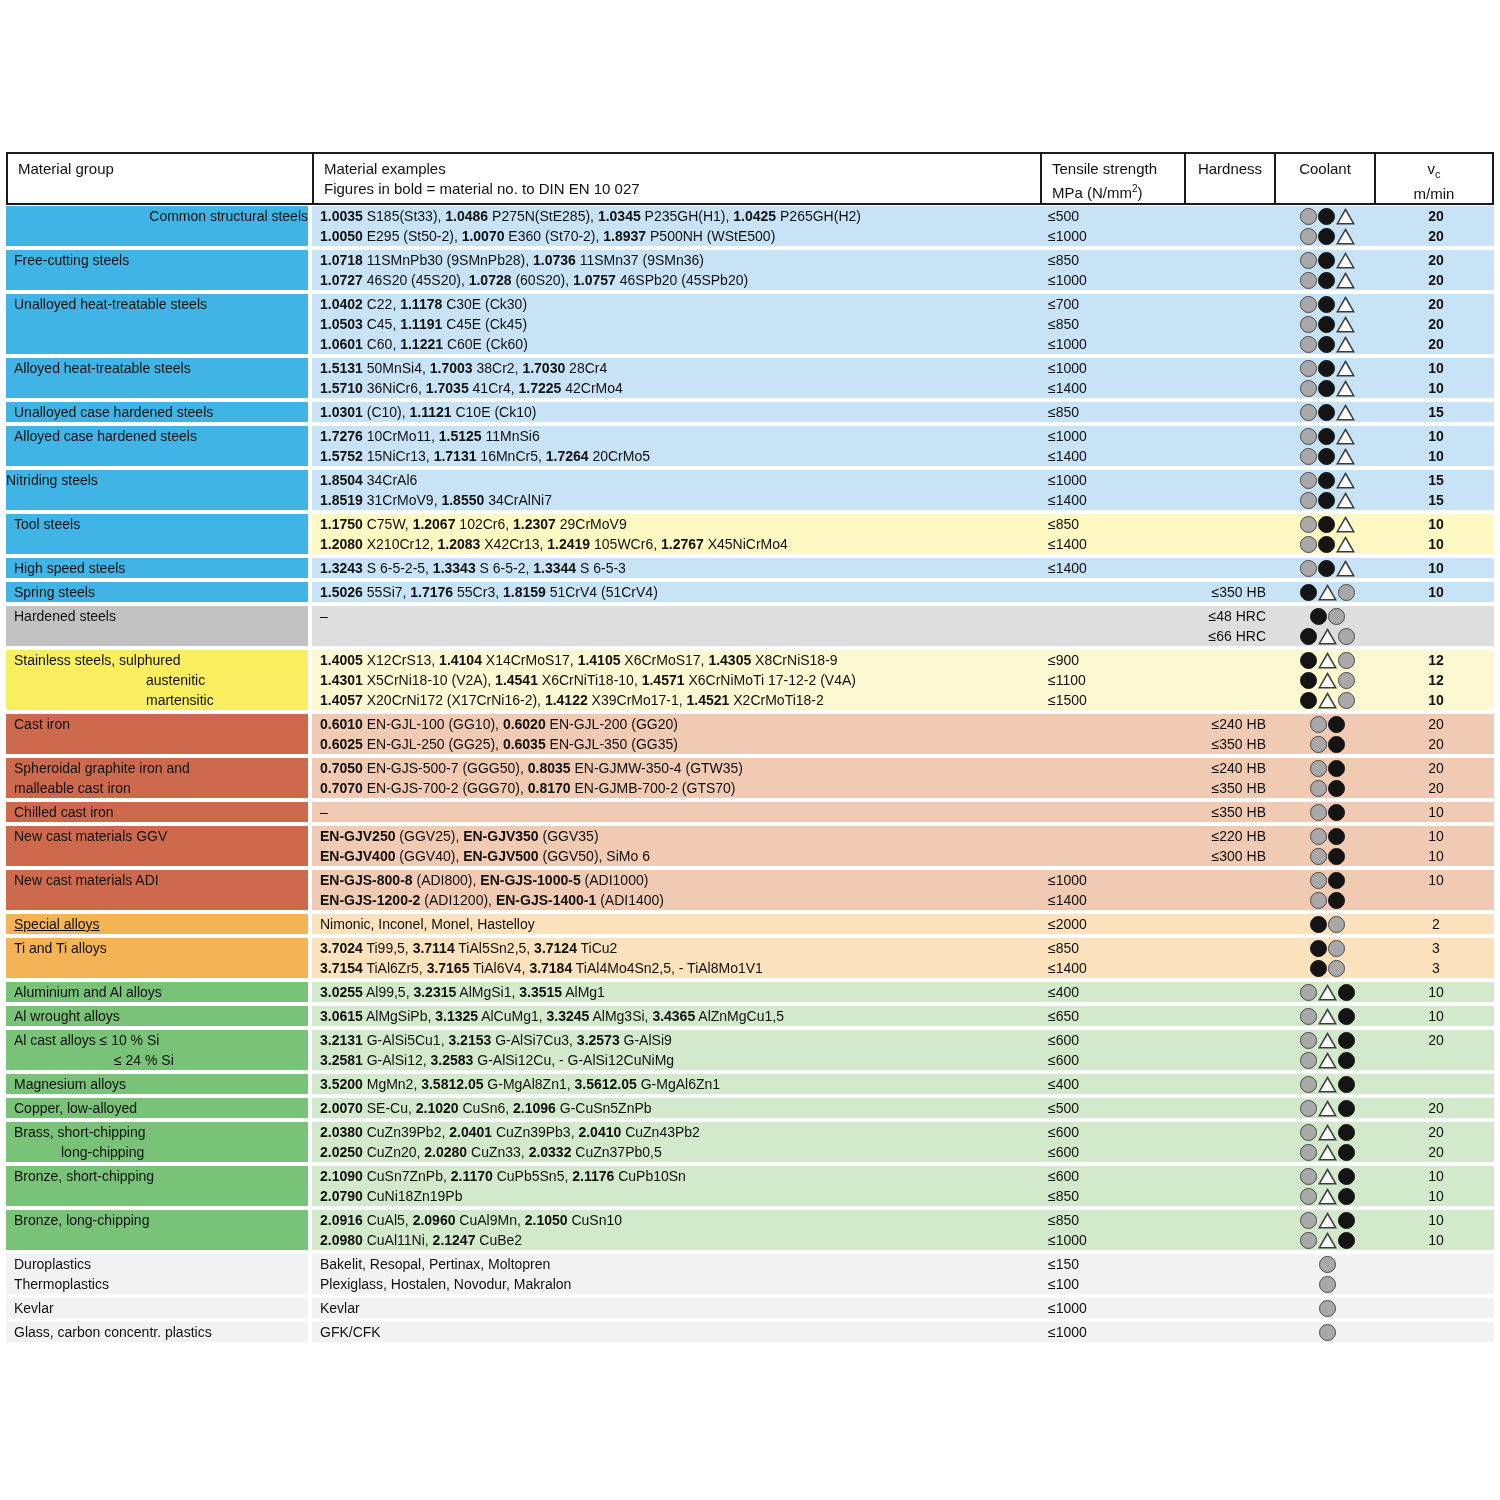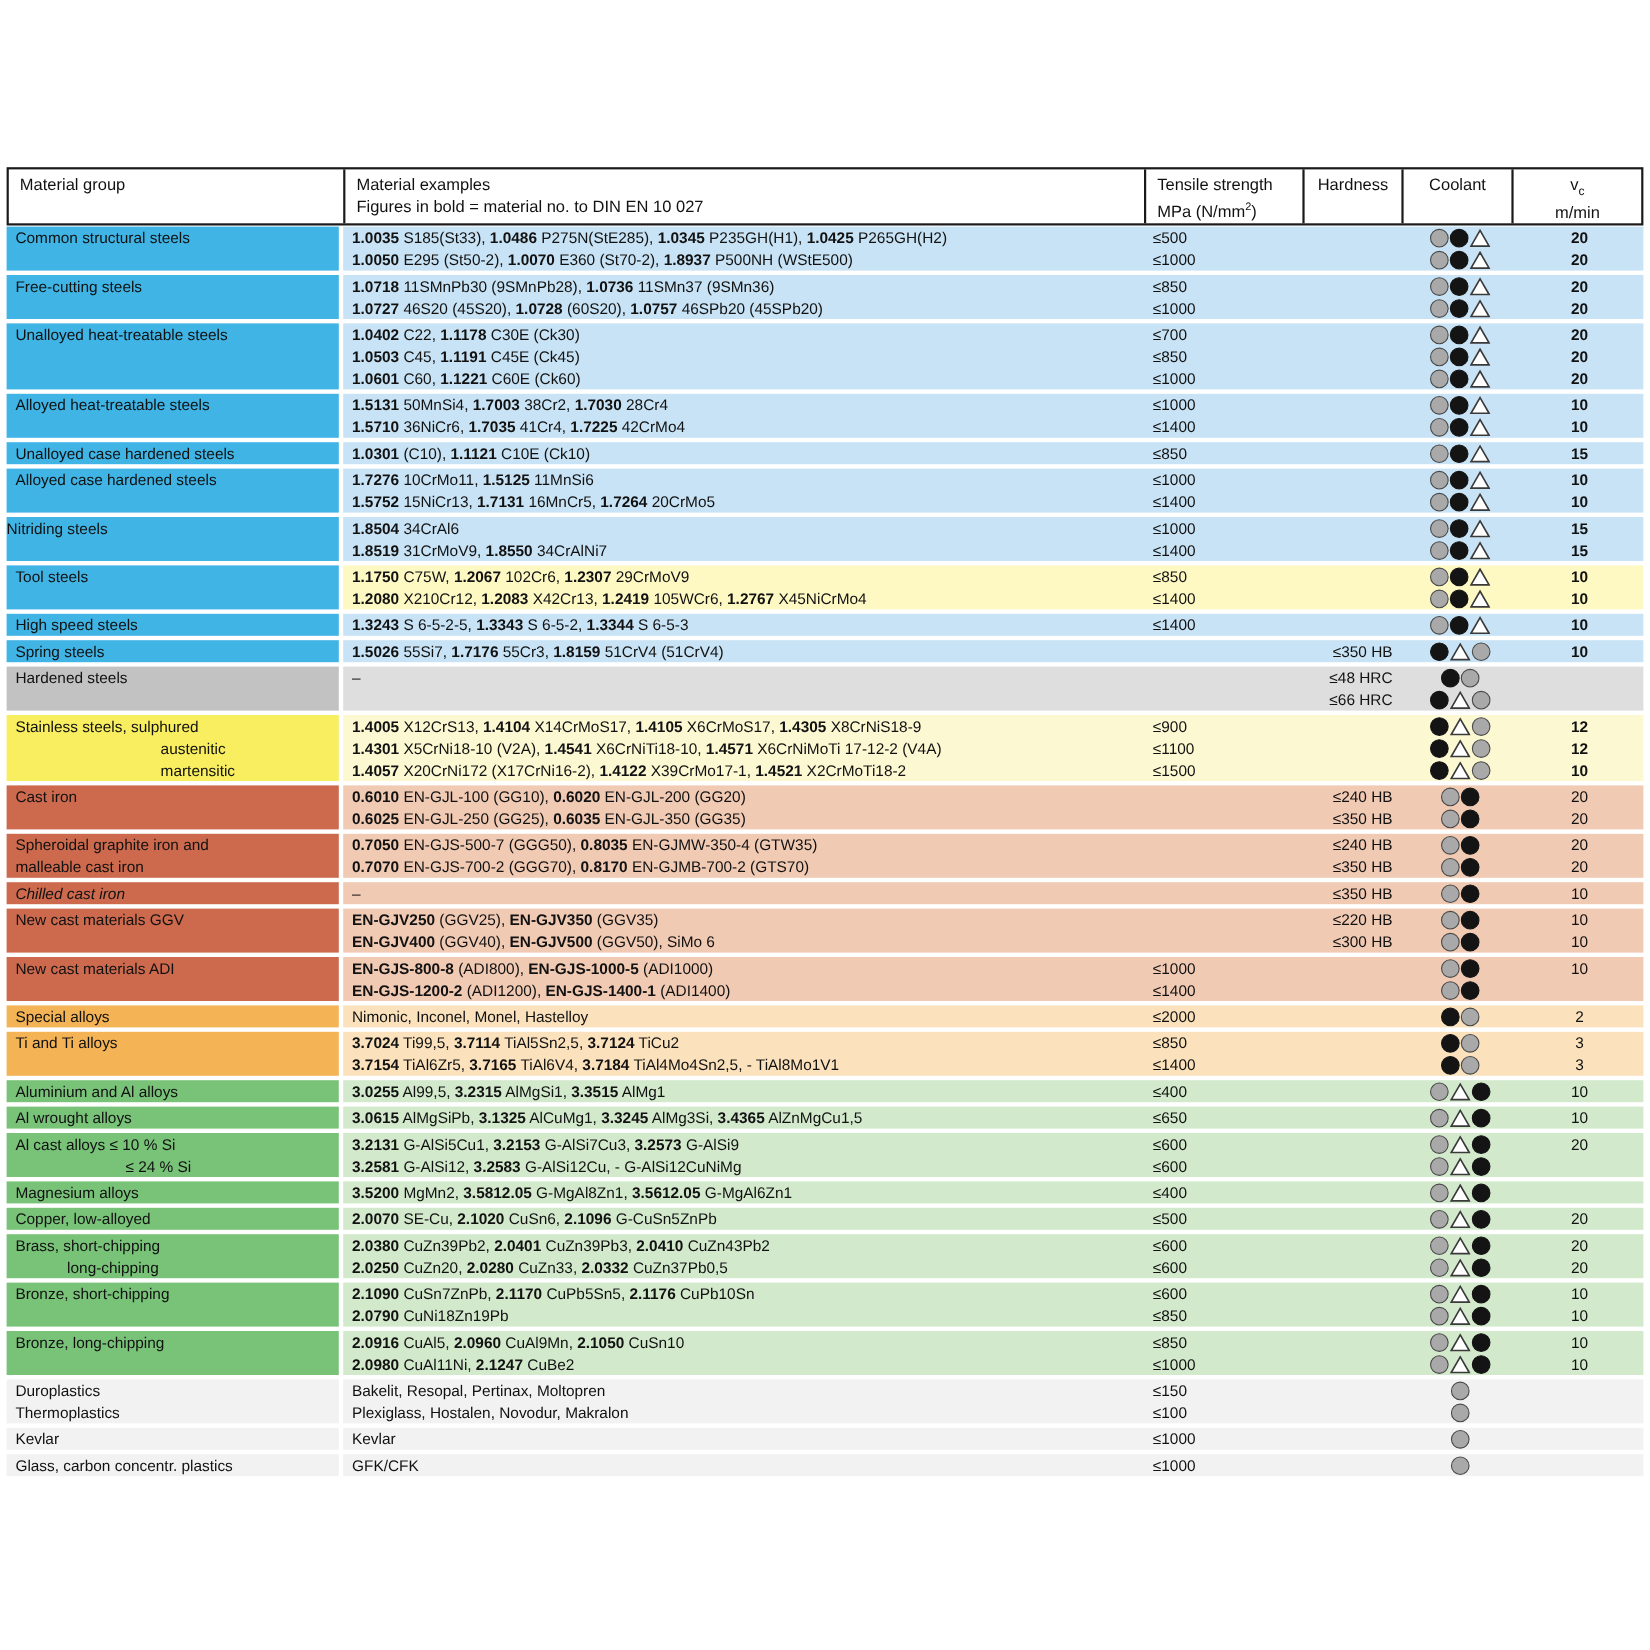--- a/index.html
+++ b/index.html
@@ -56,21 +56,21 @@
     <div class="hcell hc">
       <span>Coolant</span>
     </div>
     <div class="hcell hv">
       <div><span>v</span><sub>c</sub></div>
       <div>m/min</div>
     </div>
   </div>
   <div id="tbody">
       <div class="group">
-        <div class="glabel" style="background: rgb(63, 180, 229); height: 40px;">
+        <div class="glabel" style="background: rgb(63, 180, 229); height: 40px; text-align: right;">
           <div class="glabel-line" style="padding-left: 8px;">Common structural steels</div>
         </div>
         <div class="band" style="background: rgb(200, 227, 245);">
           <div class="row">
             <div class="cell ex"><span class="b">1.0035</span><span> S185(St33), </span><span class="b">1.0486</span><span> P275N(StE285), </span><span class="b">1.0345</span><span> P235GH(H1), </span><span class="b">1.0425</span><span> P265GH(H2)</span></div>
             <div class="cell te">≤500</div>
             <div class="cell ha"></div>
             <div class="cell co">
               <span class="sym gray"></span>
               <span class="sym black"></span>
@@ -493,21 +493,21 @@
             <div class="cell ha">≤350 HB</div>
             <div class="cell co">
               <span class="sym gray"></span>
               <span class="sym black"></span>
             </div>
             <div class="cell vc">20</div>
           </div>
         </div>
       </div>
       <div class="group">
-        <div class="glabel" style="background: rgb(205, 106, 78); height: 20px; font-style: italic;">
+        <div class="glabel" style="background: rgb(205, 106, 78); height: 20px;">
           <div class="glabel-line" style="padding-left: 8px;">Chilled cast iron</div>
         </div>
         <div class="band" style="background: rgb(241, 202, 180);">
           <div class="row">
             <div class="cell ex"><span>–</span></div>
             <div class="cell te"></div>
             <div class="cell ha">≤350 HB</div>
             <div class="cell co">
               <span class="sym gray"></span>
               <span class="sym black"></span>
@@ -565,21 +565,21 @@
             <div class="cell co">
               <span class="sym gray"></span>
               <span class="sym black"></span>
             </div>
             <div class="cell vc"></div>
           </div>
         </div>
       </div>
       <div class="group">
         <div class="glabel" style="background: rgb(244, 180, 86); height: 20px;">
-          <div class="glabel-line" style="padding-left: 8px;">Special alloys</div>
+          <div class="glabel-line" style="padding-left: 8px; text-decoration: underline;">Special alloys</div>
         </div>
         <div class="band" style="background: rgb(251, 226, 188);">
           <div class="row">
             <div class="cell ex"><span>Nimonic, Inconel, Monel, Hastelloy</span></div>
             <div class="cell te">≤2000</div>
             <div class="cell ha"></div>
             <div class="cell co">
               <span class="sym black"></span>
               <span class="sym gray"></span>
             </div>

